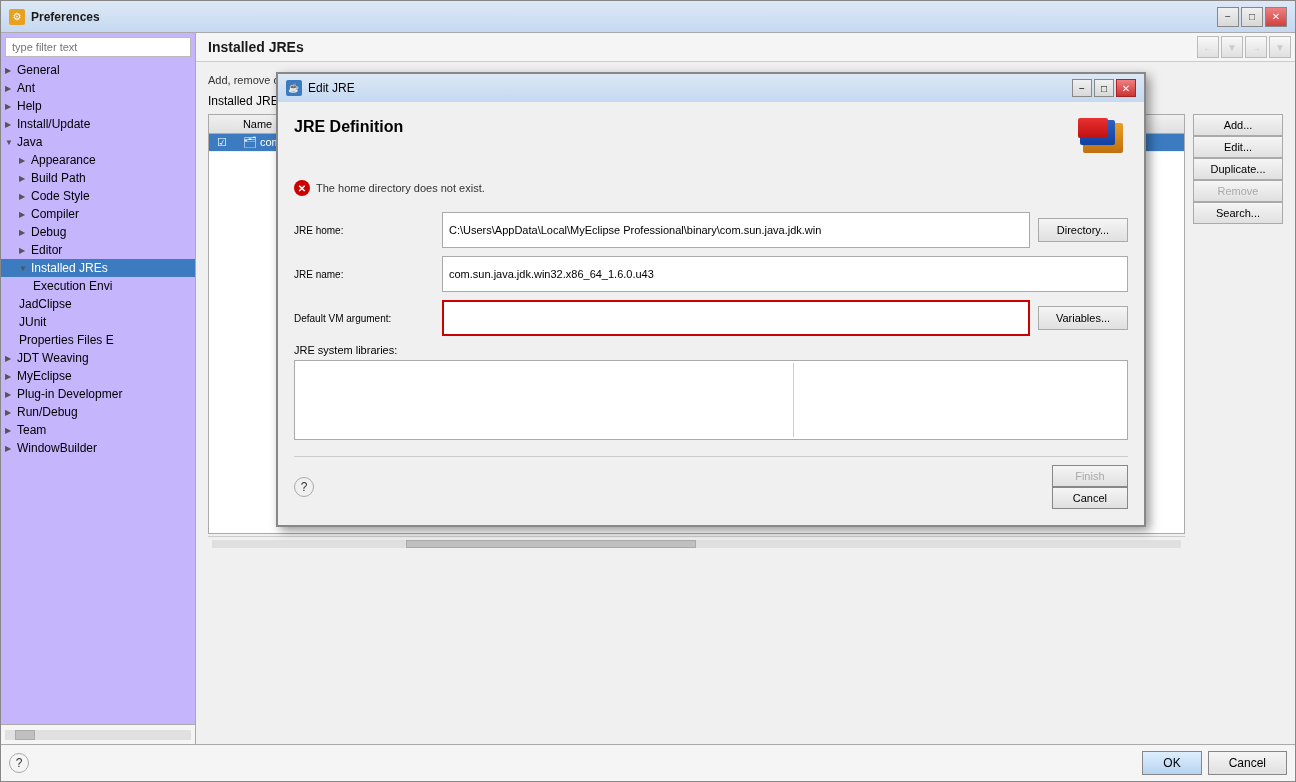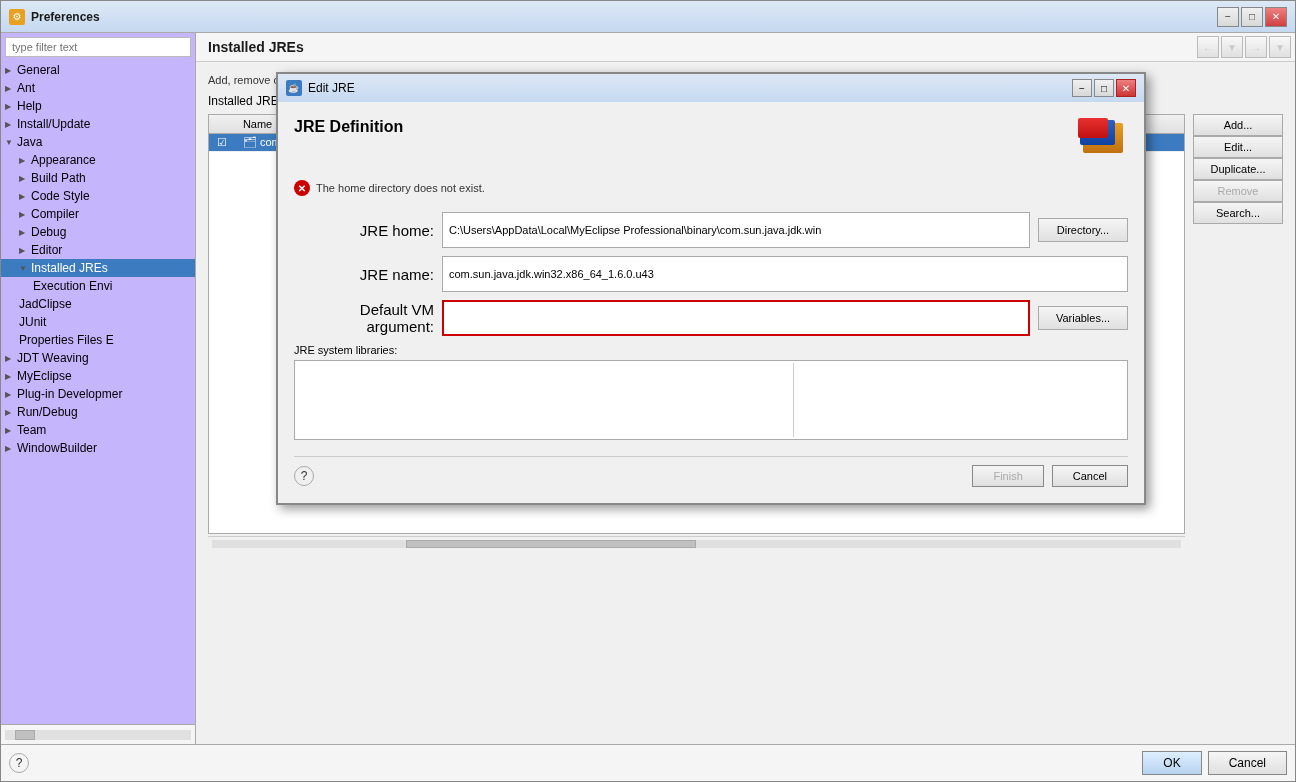--- a/index.html
+++ b/index.html
@@ -389,22 +389,21 @@
 
     .form-row {
       display: flex;
       align-items: center;
       margin-bottom: 8px;
       gap: 8px;
     }
 
     .form-label {
       width: 140px;
-      font-size: 15px;
-      text-align: right;
+      font-size: 10px;
       flex-shrink: 0;
     }
 
     .form-input {
       flex: 1;
       padding: 3px 6px;
       border: 1px solid #aaa;
       font-size: 11px;
       height: 36px;
     }
@@ -446,21 +445,22 @@
       display: flex;
       justify-content: space-between;
       align-items: center;
       margin-top: 16px;
       padding-top: 8px;
       border-top: 1px solid #ccc;
     }
 
     .modal-footer-buttons {
       display: flex;
-      gap: 8px;
+      gap: 0;
+      flex-direction: column;
     }
 
     .modal-footer-btn {
       padding: 4px 20px;
       border: 1px solid #888;
       background: linear-gradient(to bottom, #f5f5f5, #e0e0e0);
       cursor: pointer;
       font-size: 11px;
     }
 

